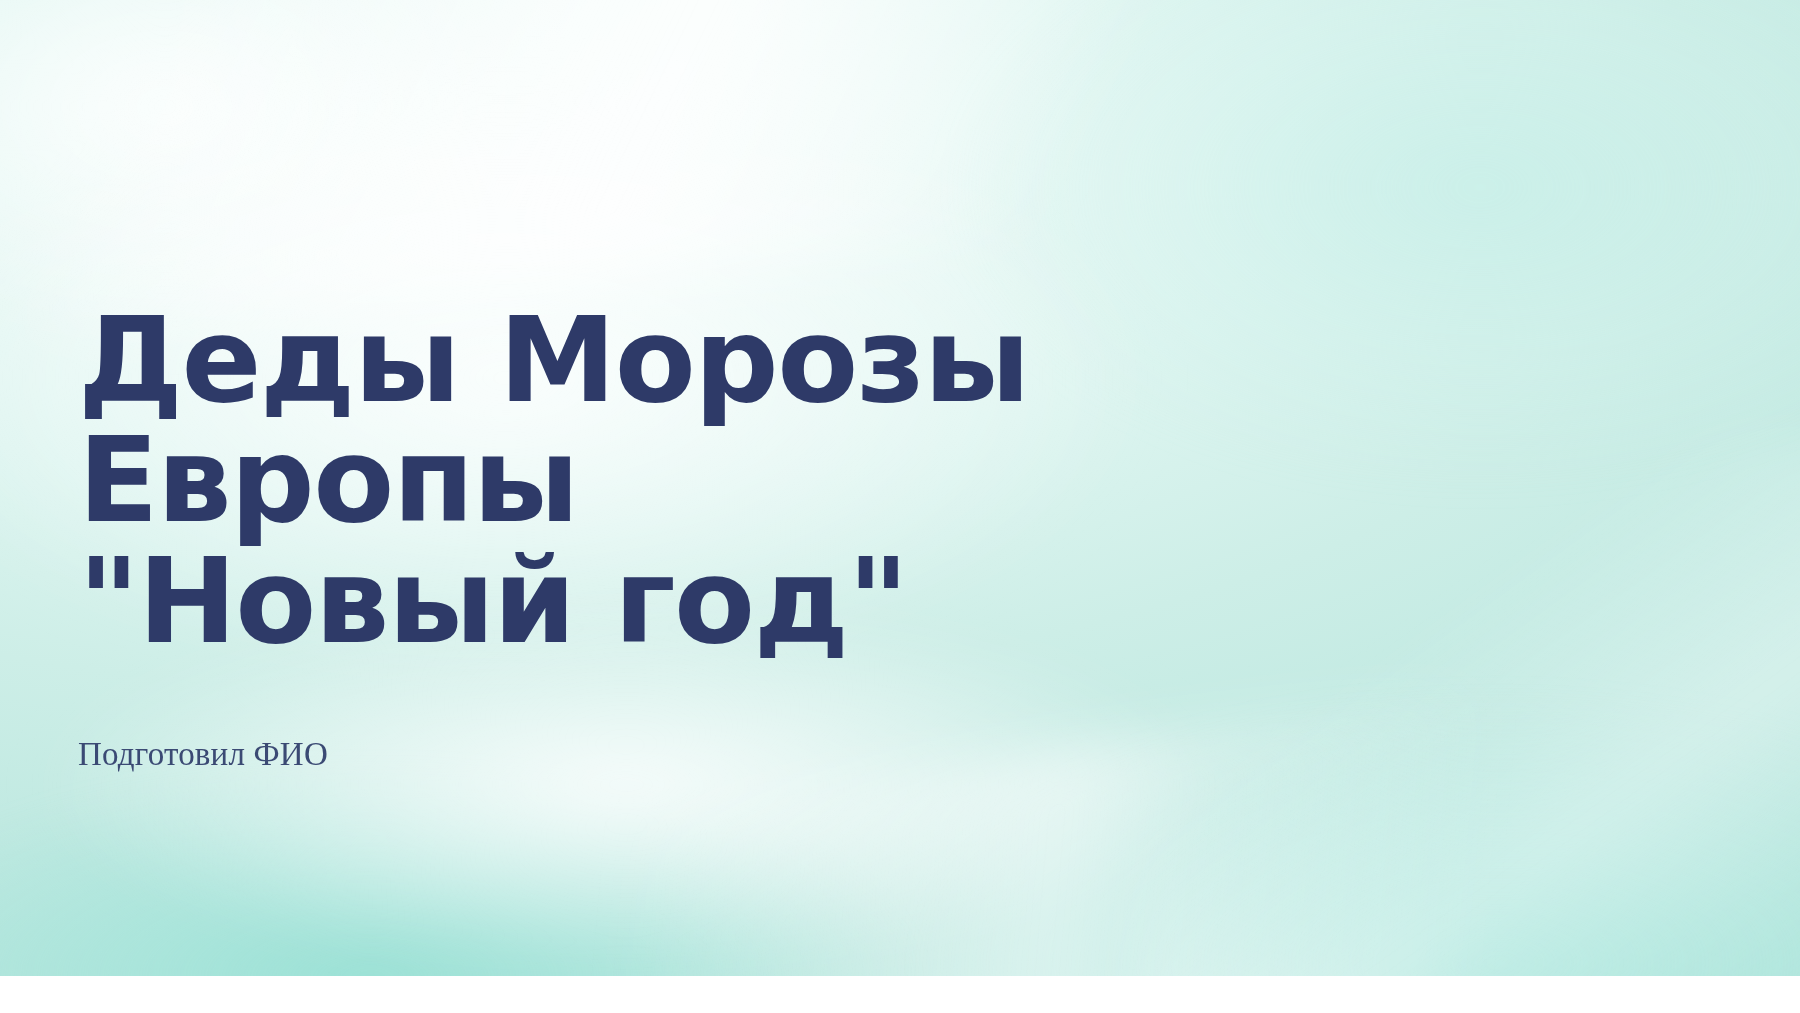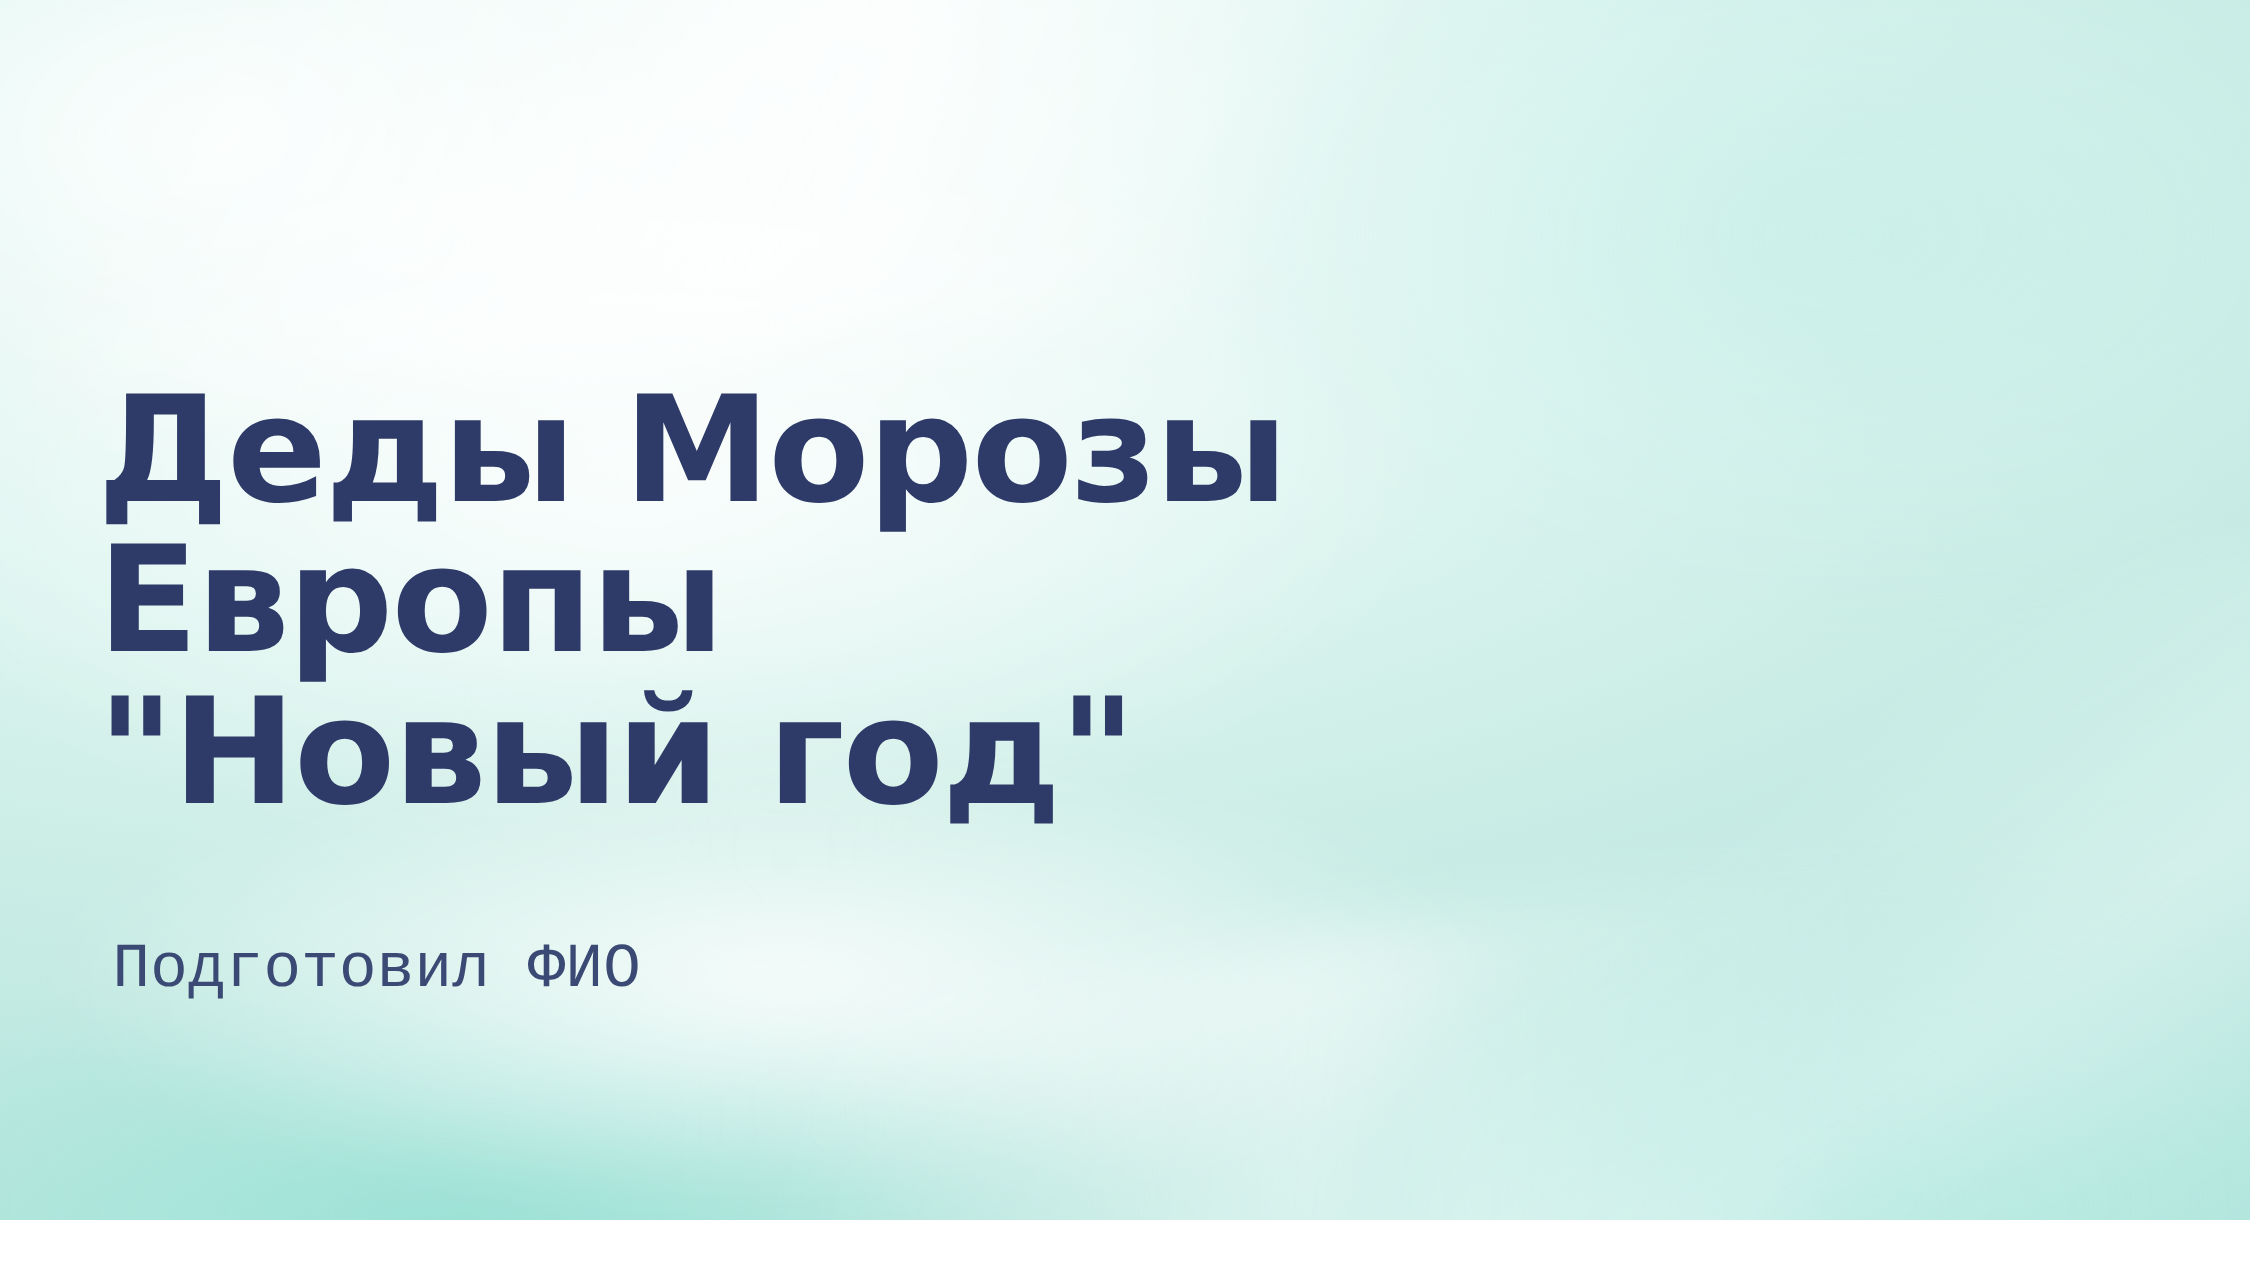--- a/index.html
+++ b/index.html
@@ -136,25 +136,25 @@
     font-family: "DejaVu Sans", sans-serif;
     font-weight: 700;
     font-size: 118px;
     line-height: 1.02;
     letter-spacing: -1.5px;
     color: #2e3a68;
     white-space: pre-line;
   }
 
   .subtitle {
-    margin: 12px;
+    margin: 0;
     padding-top: 74px;
-    font-family: Liberation Mono, monospace;
+    font-family: Liberation Serif, serif;
     font-weight: 400;
-    font-size: 50px;
+    font-size: 33px;
     line-height: 1.2;
     letter-spacing: 0.2px;
     color: #3b4a74;
   }
 </style>
 </head>
 <body>
 
 <div class="slide">
 

